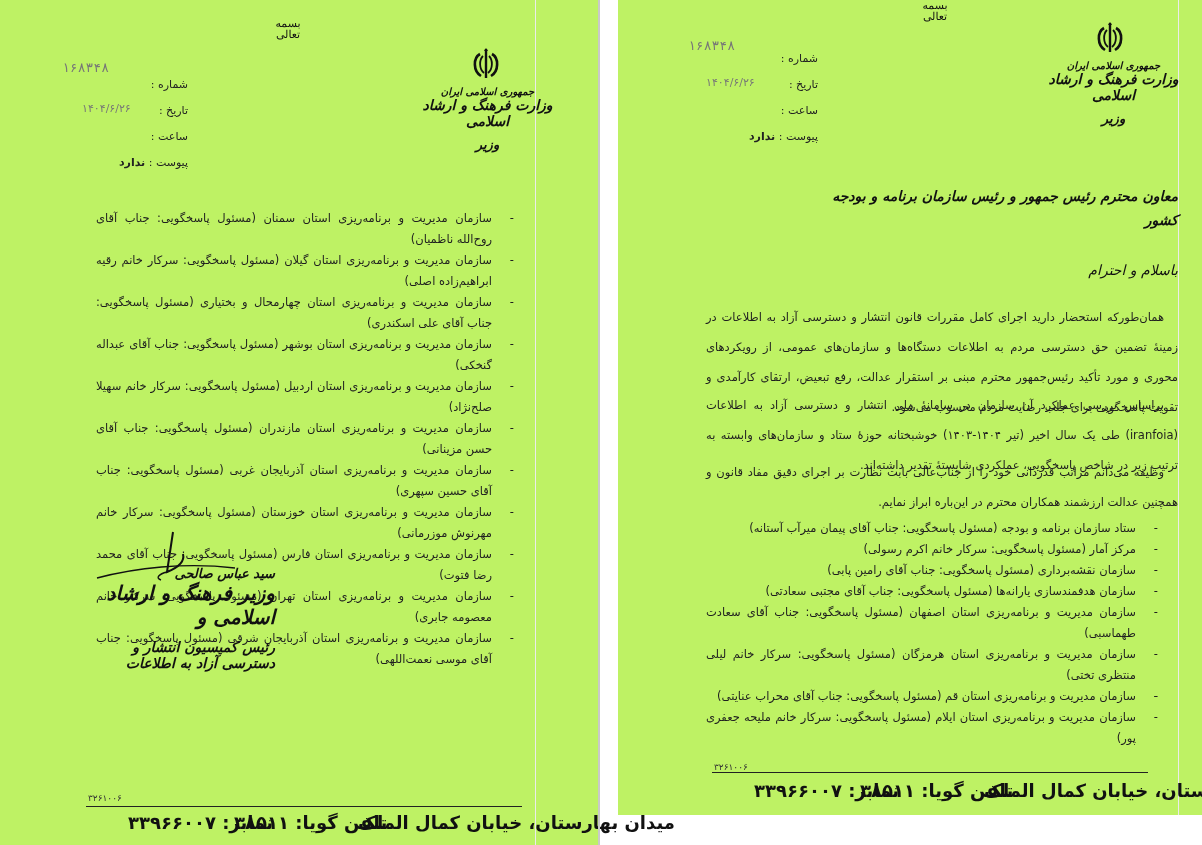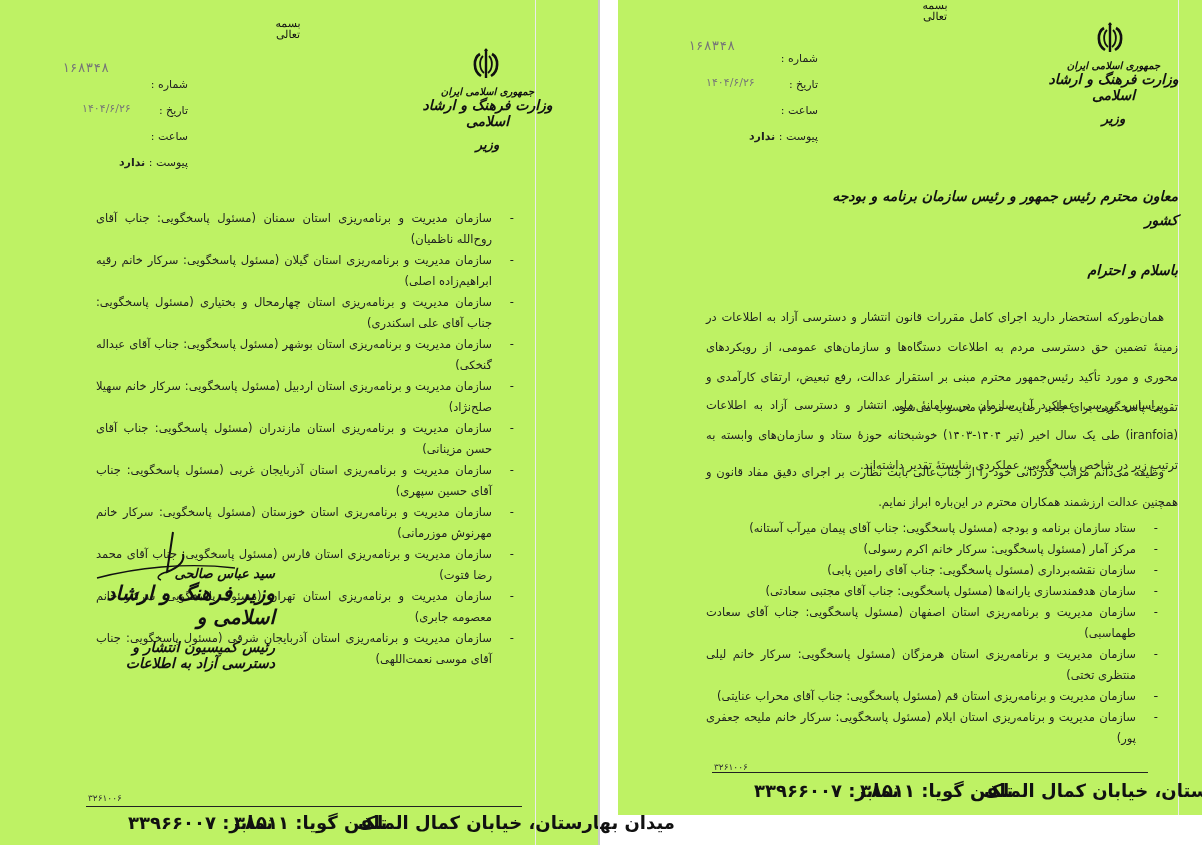--- a/index.html
+++ b/index.html
@@ -28,21 +28,21 @@
   .meta-row { position:absolute; font-size:11px; color:#222; white-space:nowrap; }
   .meta-val { position:absolute; font-size:13px; color:#777; letter-spacing:4px; white-space:nowrap; font-family:"DejaVu Sans Mono", monospace; }
   .meta-date { position:absolute; font-size:11px; color:#777; letter-spacing:1px; white-space:nowrap; }
   .meta-bold { font-weight:bold; }
 
   .list { position:absolute; font-size:11.5px; line-height:21px; color:#1f1f1f; }
   .list .item { position:relative; padding-right:22px; text-align:justify; }
   .list .item .dash { position:absolute; right:0; top:0; }
 
   .addressee { position:absolute; font-family:"DejaVu Serif", serif; font-style:italic; font-weight:bold; font-size:14px; line-height:24px; color:#111; }
-  .greeting { position:absolute; font-family:"DejaVu Serif", serif; font-style:italic; font-weight:bold; font-size:14px; color:#111; }
+  .greeting { position:absolute; font-family:"DejaVu Serif", serif; font-style:italic; font-weight:normal; font-size:14px; color:#111; }
   .body-par { position:absolute; font-size:11.5px; line-height:30px; text-align:justify; color:#1f1f1f; text-indent:14px; }
 
   .sig { position:absolute; font-family:"DejaVu Serif", serif; font-style:italic; font-weight:bold; color:#111; text-align:right; }
   .sig .name { font-size:13px; }
   .sig .t1 { font-size:20px; }
   .sig .t2 { font-size:14px; margin-top:10px; }
 
   .footer-code { position:absolute; font-size:9px; color:#333; }
   .footer-line { position:absolute; height:1px; background:#222; }
   .footer-text { position:absolute; font-size:18px; font-weight:bold; color:#111; white-space:nowrap; }

